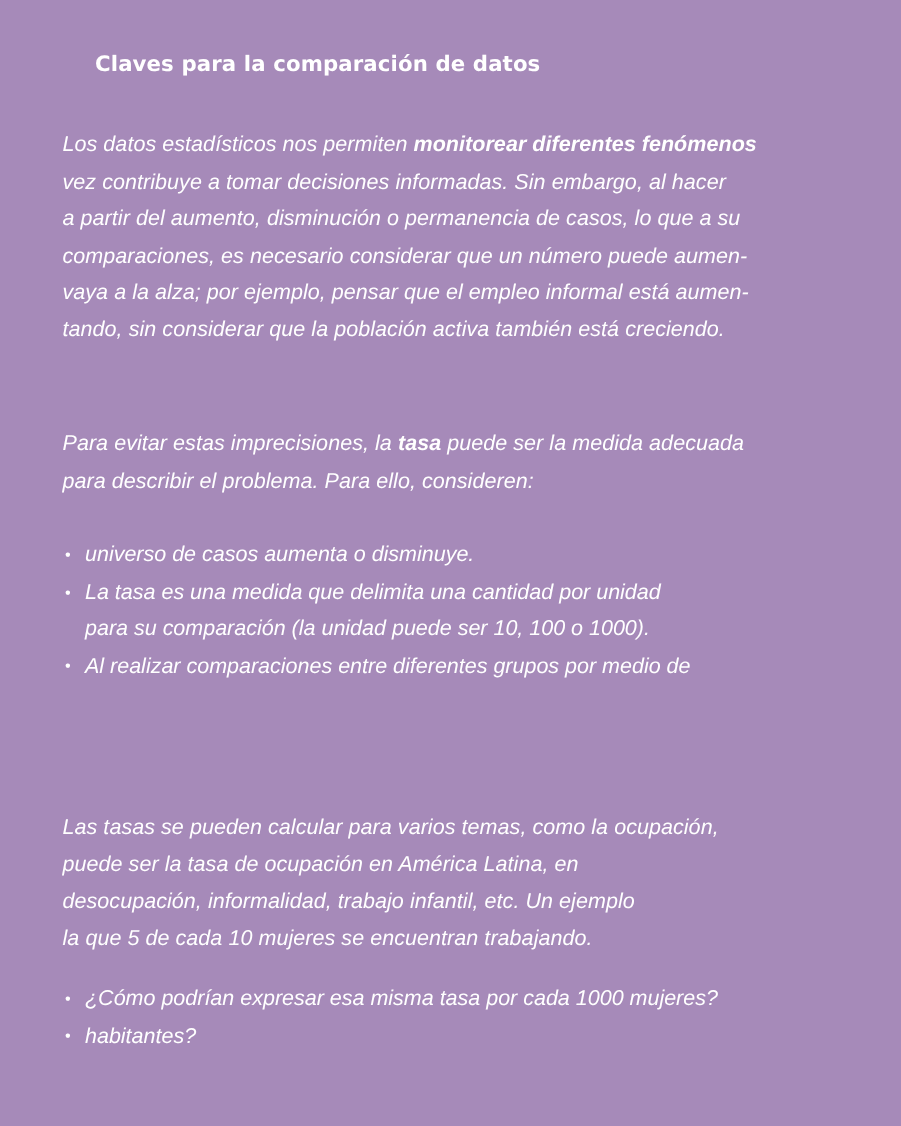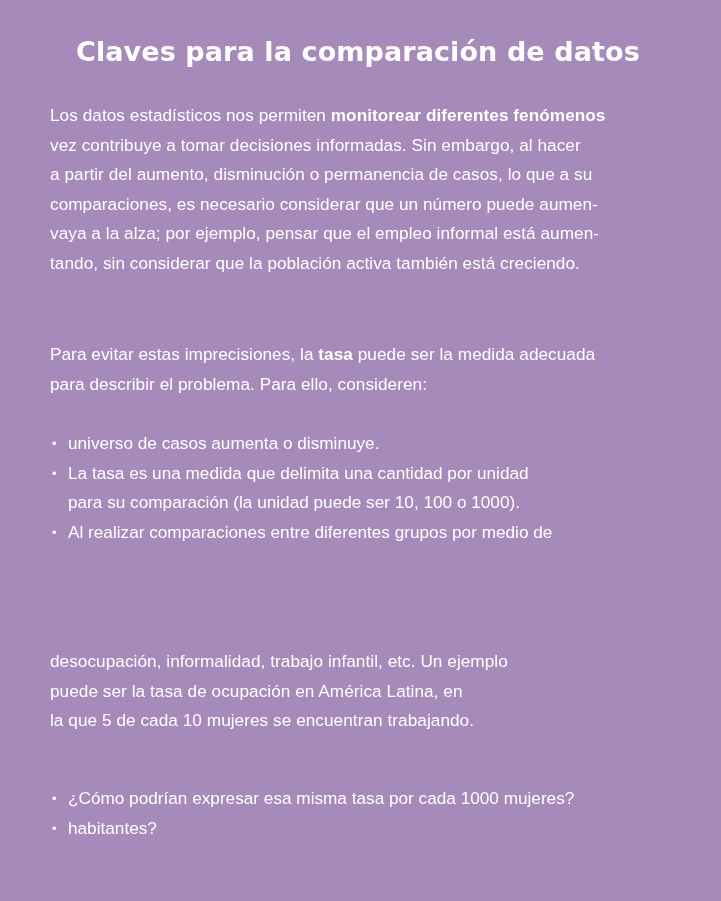--- a/index.html
+++ b/index.html
@@ -22,36 +22,37 @@
     width: 721px;
     height: 901px;
   }
   .title {
     position: absolute;
     left: 76px;
     top: 36px;
     margin: 0;
     font-family: "DejaVu Sans", sans-serif;
     font-weight: bold;
-    font-size: 27px;
+    font-size: 17px;
     letter-spacing: 0.1px;
     line-height: 32px;
     white-space: nowrap;
   }
   .block {
     position: absolute;
     left: 50px;
     margin: 0;
     font-size: 17.2px;
     line-height: 29.6px;
     letter-spacing: 0.05px;
   }
   .line {
     display: block;
     white-space: nowrap;
+    font-style: italic;
   }
   .line b {
     font-weight: bold;
   }
   .blist {
     position: absolute;
     left: 50px;
     margin: 0;
     padding: 0;
     list-style: none;
@@ -106,22 +107,23 @@
       <span class="line">La tasa es una medida que delimita una cantidad por unidad</span>
       <span class="line">para su comparación (la unidad puede ser 10, 100 o 1000).</span>
     </li>
     <li class="bitem">
       <span class="bullet">•</span>
       <span class="line">Al realizar comparaciones entre diferentes grupos por medio de</span>
     </li>
   </ul>
 
   <p class="block" id="p3">
+    <span class="line">Las tasas se pueden calcular para varios temas, como la ocupación,</span>
+    <span class="line">puede ser la tasa de ocupación en América Latina, en</span>
     <span class="line">desocupación, informalidad, trabajo infantil, etc. Un ejemplo</span>
-    <span class="line">puede ser la tasa de ocupación en América Latina, en</span>
     <span class="line">la que 5 de cada 10 mujeres se encuentran trabajando.</span>
   </p>
 
   <ul class="blist" id="list2">
     <li class="bitem">
       <span class="bullet">•</span>
       <span class="line">¿Cómo podrían expresar esa misma tasa por cada 1000 mujeres?</span>
     </li>
     <li class="bitem">
       <span class="bullet">•</span>

